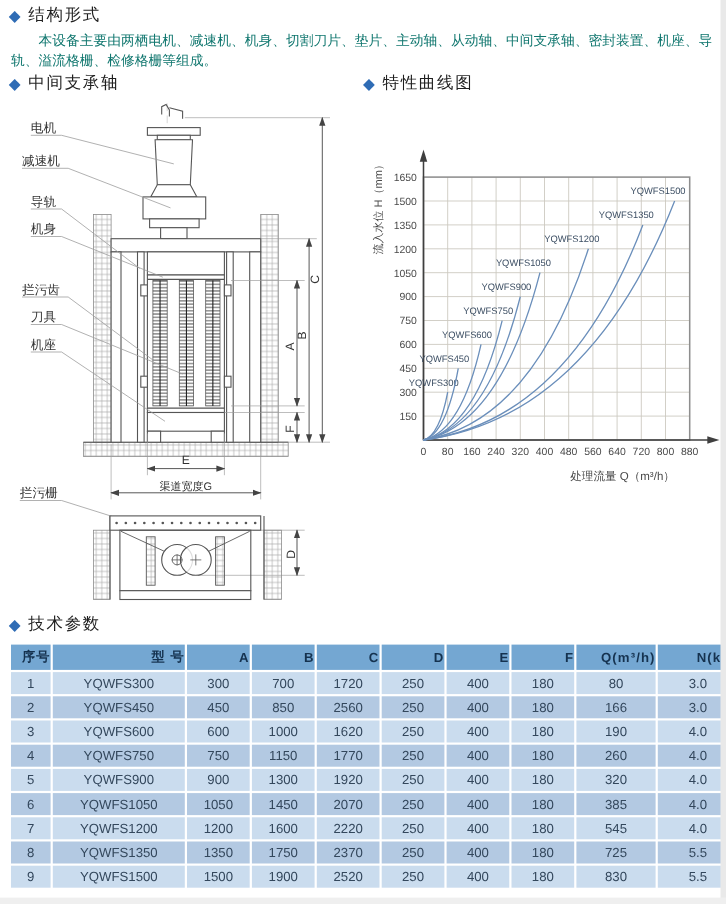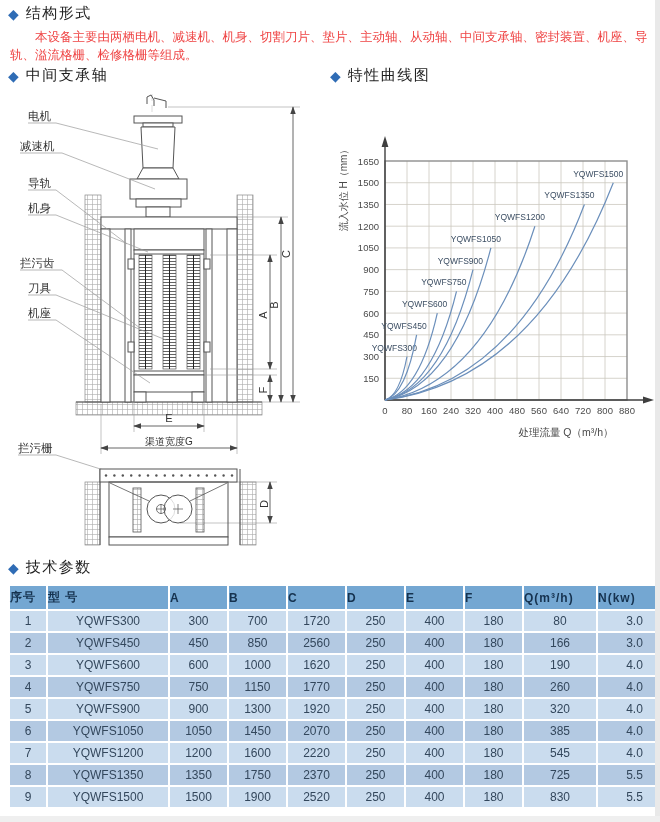--- a/index.html
+++ b/index.html
@@ -7,31 +7,31 @@
   body {
     position:relative; background:#ffffff; overflow:hidden;
     font-family:"Liberation Sans","DejaVu Sans",sans-serif;
     color:#333;
   }
   .sec-header { position:absolute; display:flex; align-items:center; gap:7px; }
   .diamond { color:#2f6cb5; font-size:14px; line-height:1; }
   .sec-title { font-size:15px; font-weight:normal; color:#1f1f1f; letter-spacing:1.5px; }
   .intro {
     position:absolute; left:10px; top:28px; width:642px;
-    font-size:12.5px; line-height:1.45; color:#ef4444; text-indent:2em;
+    font-size:12.5px; line-height:1.45; color:#0f766e; text-indent:2em;
   }
   #install-diagram { position:absolute; left:0; top:92px; }
   #curve-chart { position:absolute; left:334px; top:106px; }
   #params-table {
     position:absolute; left:8px; top:584px; width:645px;
     border-collapse:separate; border-spacing:2px; table-layout:fixed;
   }
   #params-table th {
     background:#74a7d2; color:#15324f; font-size:12px; font-weight:bold;
-    height:23px; text-align:left; letter-spacing:1px;
+    height:23px; text-align:right; letter-spacing:1px;
   }
   #params-table td {
     font-size:12px; color:#33475c; height:20px; text-align:center;
   }
   #params-table tbody tr:nth-child(odd) td { background:#cadcee; }
   #params-table tbody tr:nth-child(even) td { background:#b3c9e2; }
   .edge-r { position:absolute; right:0; top:0; width:5px; height:100%; background:#e9e9e9; }
   .edge-b { position:absolute; left:0; bottom:0; width:100%; height:6px; background:#efefef; }
   svg text { font-family:"Liberation Sans","DejaVu Sans",sans-serif; }
 </style>

